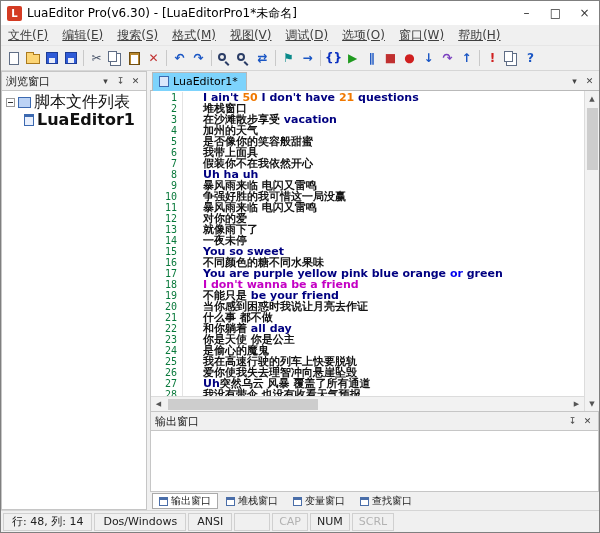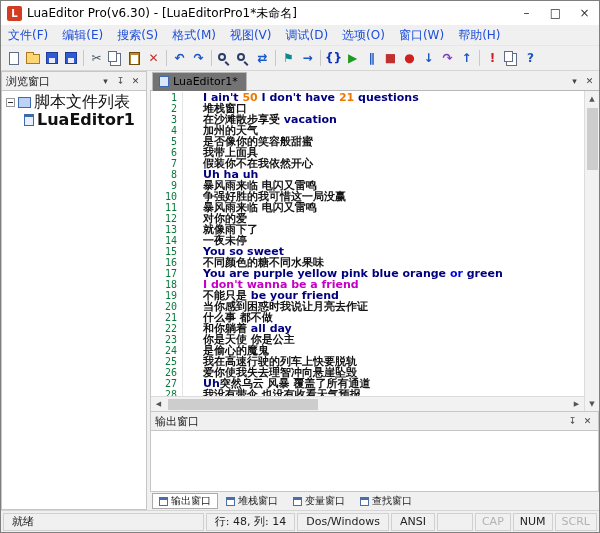--- a/index.html
+++ b/index.html
@@ -8,21 +8,21 @@
 
   
   .titlebar{height:24px;background:#fff;display:flex;align-items:center;padding-left:6px;flex:0 0 auto;}
   .appicon{width:15px;height:15px;background:#d43b23;color:#fff;font-size:10px;font-weight:bold;display:flex;align-items:center;justify-content:center;border-radius:2px;margin-right:5px;flex:0 0 auto;}
   .title{font-size:12px;color:#000;white-space:nowrap;}
   .wbtns{margin-left:auto;display:flex;height:100%;}
   .wbtn{width:29px;height:100%;display:flex;align-items:center;justify-content:center;font-size:12px;color:#333;}
 
   
   .menubar{height:20px;display:flex;align-items:center;font-size:12px;flex:0 0 auto;background:#f0f0f0;}
-  .mitem{padding:2px 7px;color:#1d4ed8;white-space:nowrap;}
+  .mitem{padding:2px 7px;color:#404040;white-space:nowrap;text-decoration:underline;}
 
   
   .toolbar{height:26px;display:flex;align-items:center;padding:0 3px;border-top:1px solid #e6e6e6;border-bottom:1px solid #d6d6d6;flex:0 0 auto;background:#f0f0f0;}
   .tbtn{width:19px;height:20px;display:flex;align-items:center;justify-content:center;border:1px solid transparent;border-radius:2px;flex:0 0 auto;}
   .tb-sep{width:1px;height:16px;background:#c9c9c9;margin:0 3px;flex:0 0 auto;}
   .ic-glyph{font-size:12px;line-height:1;font-weight:bold;}
   .ic-page{width:10px;height:13px;background:#fefefe;border:1px solid #5f6d85;}
   .ic-folder{width:14px;height:10px;background:#fcd575;border:1px solid #ab7a1d;position:relative;margin-top:2px;}
   .ic-folder::before{content:"";position:absolute;top:-3px;left:-1px;width:6px;height:2px;background:#fcd575;border:1px solid #ab7a1d;border-bottom:none;}
   .ic-floppy{width:12px;height:12px;background:#2f5bd7;border:1px solid #1d3c96;position:relative;}
@@ -45,21 +45,21 @@
   .expander{width:9px;height:9px;border:1px solid #999;background:#fff;position:relative;flex:0 0 auto;}
   .expander::before{content:"";position:absolute;left:1px;top:3px;width:5px;height:1px;background:#333;}
   .tree-ic{width:13px;height:11px;flex:0 0 auto;}
   .tree-ic.root{background:#bcd3f5;border:1px solid #3c69b0;}
   .tree-ic.file{width:10px;height:12px;background:#e9f0fd;border:1px solid #3c69b0;border-top:3px solid #3c69b0;}
   .splitter{width:3px;background:#f0f0f0;flex:0 0 auto;}
 
   
   .rightcol{flex:1;display:flex;flex-direction:column;min-width:0;}
   .tabbar{height:20px;display:flex;align-items:flex-end;background:#f0f0f0;border-bottom:1px solid #b9b9b9;padding-left:2px;flex:0 0 auto;}
-  .tab{display:flex;align-items:center;gap:4px;font-size:11px;background:#737373;border:1px solid #b9b9b9;border-bottom:none;padding:2px 8px 3px 6px;position:relative;top:1px;white-space:nowrap;}
+  .tab{display:flex;align-items:center;gap:4px;font-size:11px;background:#7dd3fc;border:1px solid #b9b9b9;border-bottom:none;padding:2px 8px 3px 6px;position:relative;top:1px;white-space:nowrap;}
   .tab-ic{width:10px;height:11px;background:#dbe7fb;border:1px solid #3c69b0;flex:0 0 auto;}
   .tabbar-btns{margin-left:auto;display:flex;align-items:center;gap:2px;padding:0 3px 3px 0;}
 
   
   .editor{flex:1;display:flex;min-height:0;background:#fff;border-left:1px solid #c6c6c6;}
   .edmain{flex:1;display:flex;flex-direction:column;min-width:0;}
   .edlines{flex:1;overflow:hidden;padding-top:1px;}
   .ed-row{height:11px;display:flex;align-items:center;white-space:pre;}
   .ln{width:32px;flex:0 0 auto;text-align:right;padding-right:5px;font-size:10px;color:#0a7a3c;font-family:"DejaVu Sans Mono","Liberation Mono",monospace;border-right:1px solid #e4e4e4;height:100%;display:flex;align-items:center;justify-content:flex-end;}
   .lt{padding-left:20px;font-size:11px;font-weight:bold;white-space:pre;}
@@ -319,21 +319,20 @@
           <div class="btab">
             <span class="btab-ic"></span>
             <span>查找窗口</span>
           </div>
         </div>
 
     </div>
   </div>
 
   <div class="statusbar">
-    <span class="sb-panel grow">就绪</span>
     <span class="sb-panel">行: 48, 列: 14</span>
     <span class="sb-panel">Dos/Windows</span>
     <span class="sb-panel">ANSI</span>
     <span class="sb-panel spacer"></span>
     <span class="sb-panel key dim">CAP</span>
     <span class="sb-panel key">NUM</span>
     <span class="sb-panel key dim">SCRL</span>
   </div>
 
 </div>

